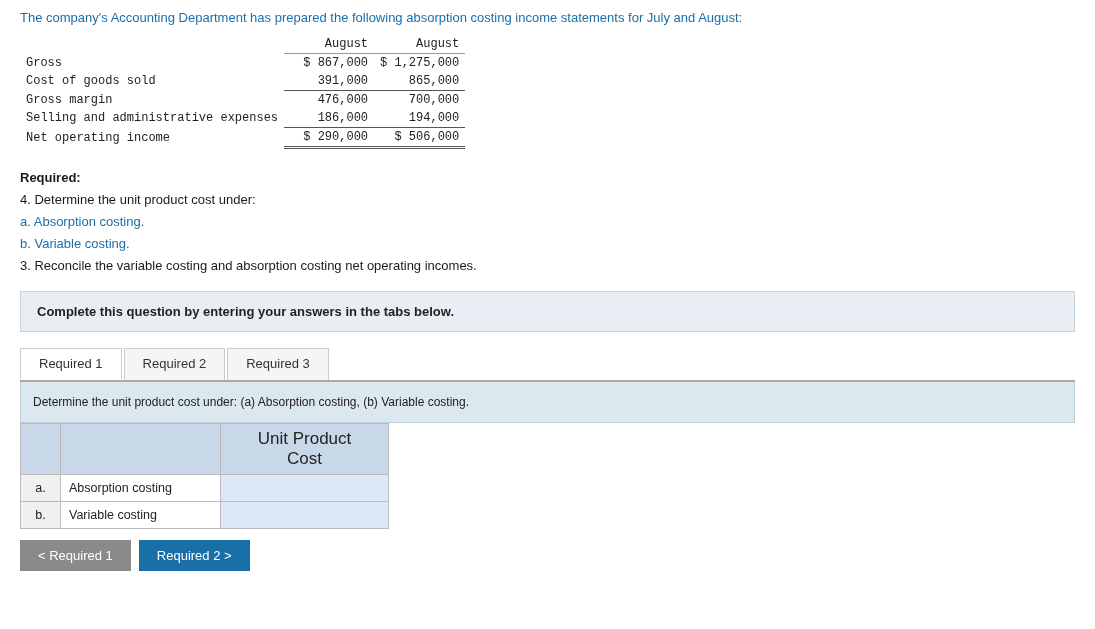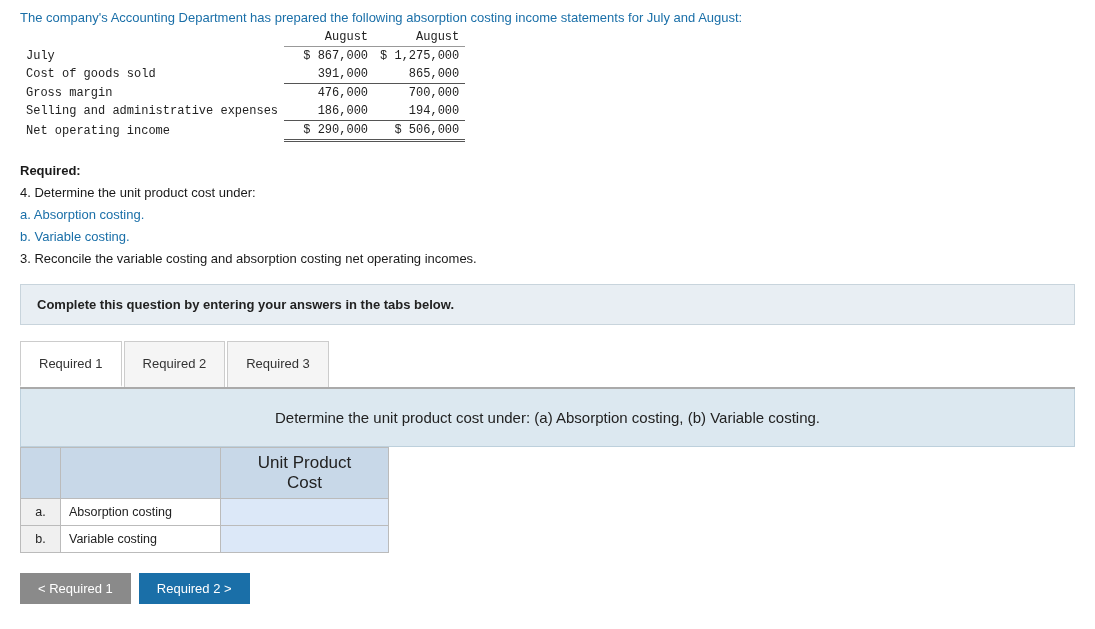--- a/index.html
+++ b/index.html
@@ -8,21 +8,21 @@
       font-size: 13px;
       background: #fff;
       color: #222;
       width: 1095px;
       min-height: 629px;
       padding: 10px 20px;
     }
     .intro-text {
       color: #1a6fa8;
       font-size: 13px;
-      margin-bottom: 3px;
+      margin-bottom: 10px;
     }
     .income-table {
       border-collapse: collapse;
       margin-bottom: 18px;
       font-size: 12px;
       font-family: 'Courier New', monospace;
     }
     .income-table td {
       padding: 2px 6px;
       white-space: nowrap;
@@ -64,44 +64,43 @@
       margin-bottom: 16px;
       font-size: 13px;
       font-weight: bold;
     }
     .tabs-container {
       display: flex;
       border-bottom: 2px solid #aaa;
       margin-bottom: 0;
     }
     .tab {
-      padding: 14px 18px;
+      padding: 7px 18px;
       border: 1px solid #ccc;
       border-bottom: none;
       cursor: pointer;
       font-size: 13px;
       background: #f5f5f5;
       margin-right: 2px;
       color: #333;
     }
     .tab.active {
       background: #fff;
       border-bottom: 2px solid #fff;
       font-weight: normal;
       z-index: 1;
     }
     .tab-content-header {
       background: #dce8f0;
-      padding: 20px 12px;
-      font-size: 15px;
+      padding: 13px 12px;
+      font-size: 12px;
       color: #222;
       border: 1px solid #bdd0dc;
       border-top: none;
       margin-bottom: 0;
-      text-align: center;
     }
     .answer-table-wrap {
       margin-top: 0;
     }
     .answer-table {
       border-collapse: collapse;
       font-size: 12.5px;
       margin-top: 0;
     }
     .answer-table td {
@@ -130,21 +129,21 @@
       border: none;
       outline: none;
       background: #dce8f8;
       height: 26px;
       padding: 0 6px;
       font-size: 12px;
     }
     .bottom-nav {
       display: flex;
       gap: 8px;
-      margin-top: 20px;
+      margin-top: 11px;
       align-items: flex-end;
     }
     .btn-prev {
       background: #8a8a8a;
       color: #fff;
       border: none;
       padding: 8px 18px;
       font-size: 13px;
       cursor: pointer;
       display: flex;
@@ -171,21 +170,21 @@
 <table class="income-table">
   <thead>
     <tr>
       <td class="label-col"></td>
       <td class="amount col-header">August</td>
       <td class="amount col-header">August</td>
     </tr>
   </thead>
   <tbody id="income-table-body">
   <tr>
-    <td class="label-col" style="font-family:'Courier New',monospace;">July</td>
+    <td class="label-col" style="font-family:'Courier New',monospace;">Gross</td>
     <td class="amount ">$ 867,000</td>
     <td class="amount ">$ 1,275,000</td>
   </tr>
       <tr>
     <td class="label-col" style="font-family:'Courier New',monospace;">Cost of goods sold</td>
     <td class="amount underline">391,000</td>
     <td class="amount underline">865,000</td>
   </tr>
       <tr>
     <td class="label-col" style="font-family:'Courier New',monospace;">Gross margin</td>

